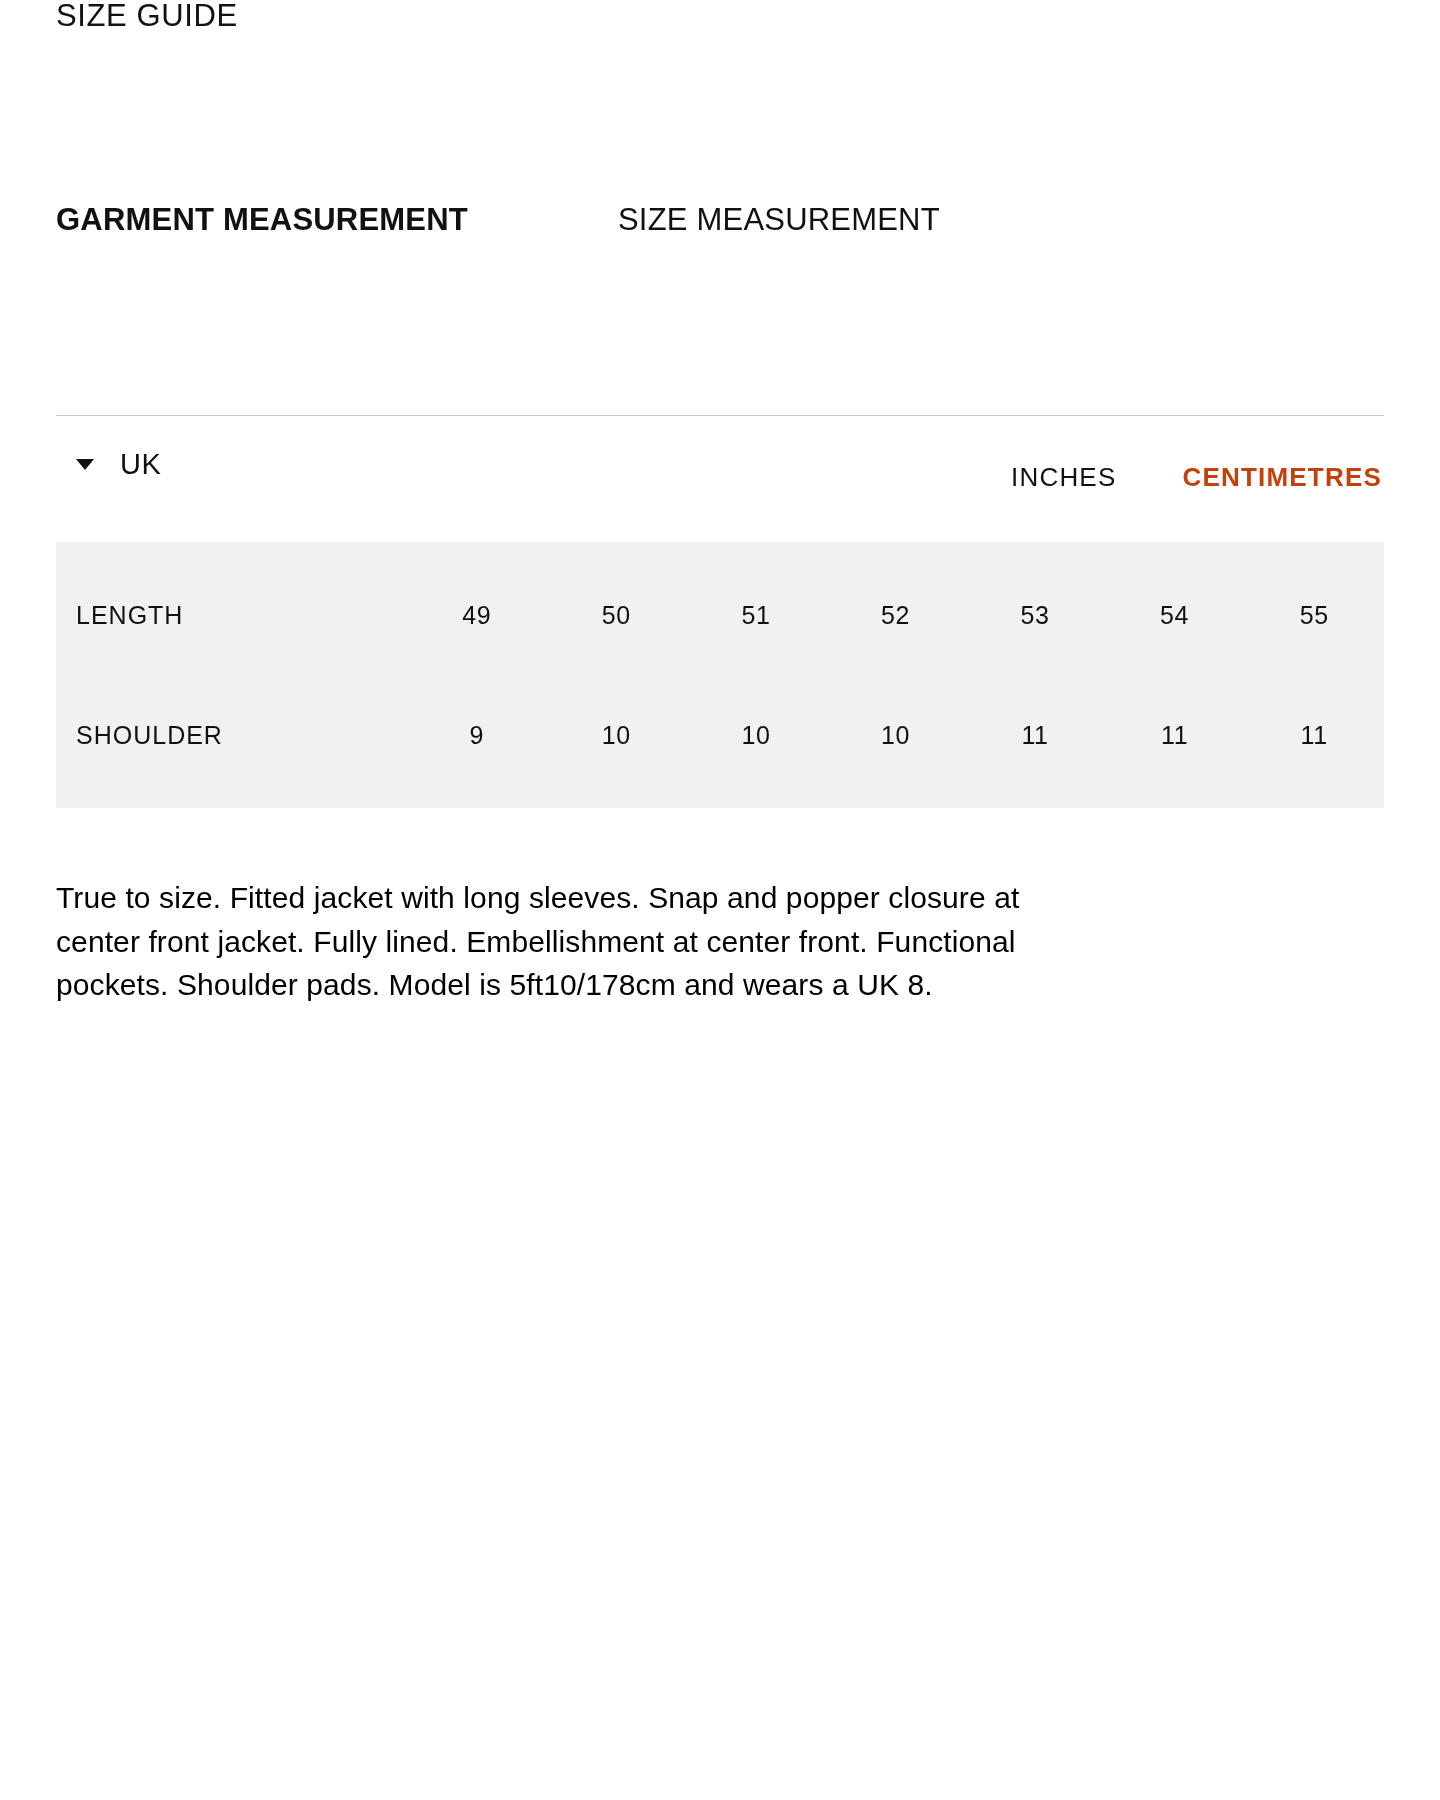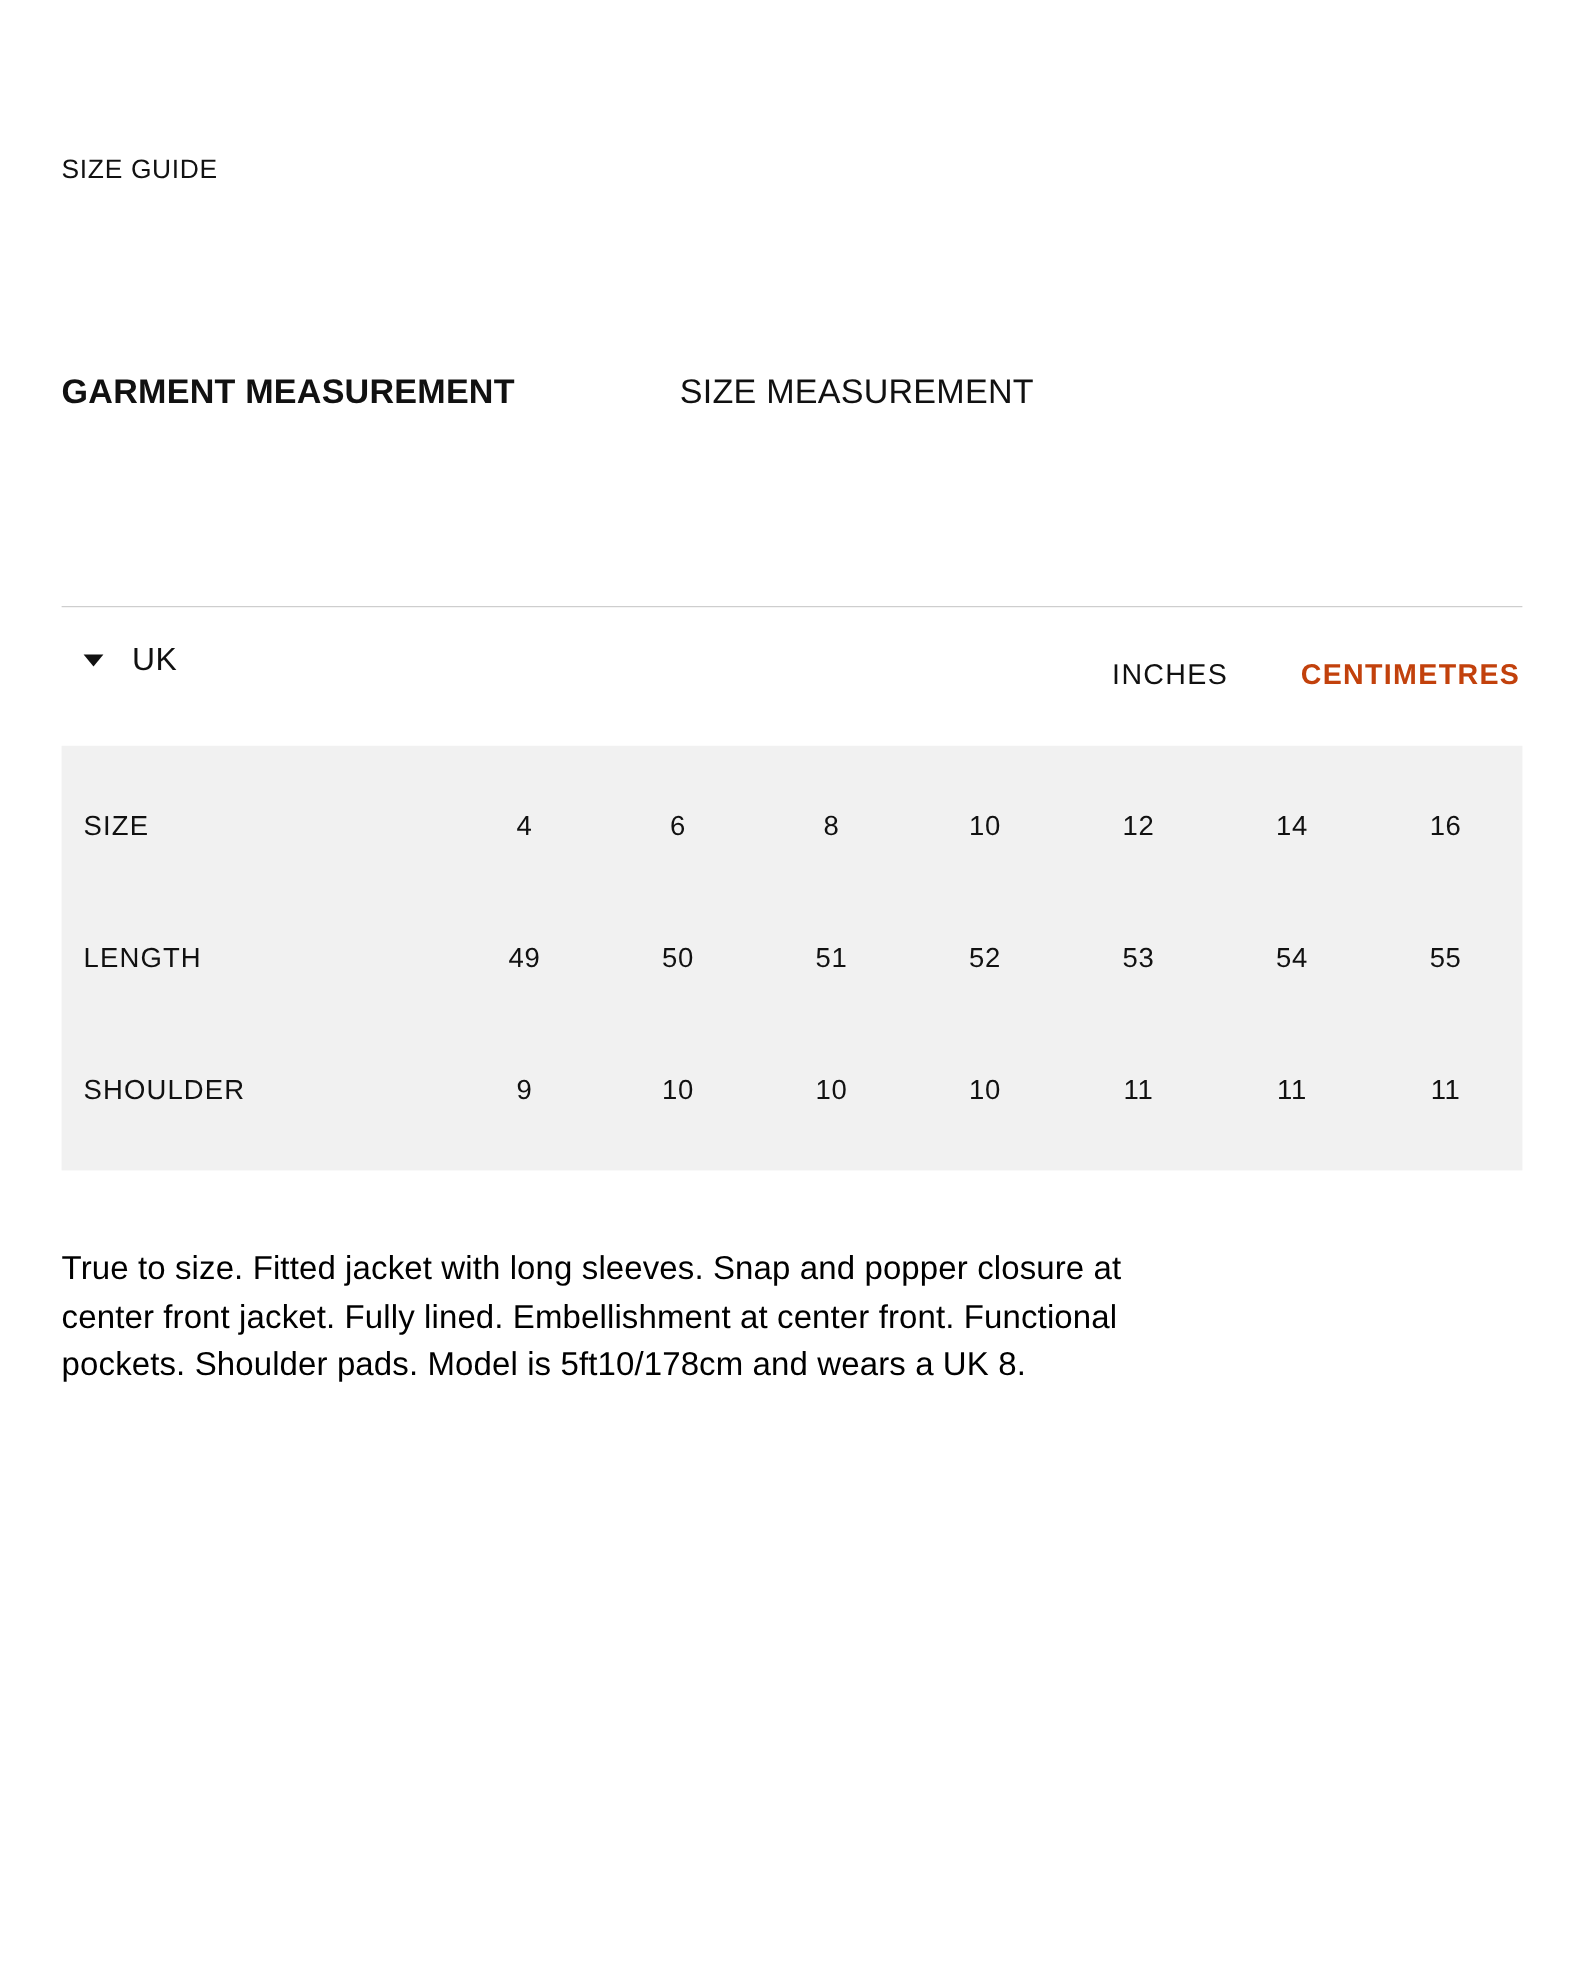--- a/index.html
+++ b/index.html
@@ -17,25 +17,24 @@
     overflow: hidden;
   }
 
   .page {
     box-sizing: border-box;
     padding: 0 56px;
     width: 1440px;
   }
 
   .size-guide-title {
-    font-size: 24px;
+    font-size: 31px;
     letter-spacing: 0.6px;
     font-weight: 400;
     color: #111111;
-    padding-top: 143px;
     line-height: 1;
   }
 
   .tabs {
     display: flex;
     align-items: flex-end;
     margin-top: 173px;
   }
   .tab {
     font-size: 31px;
@@ -167,30 +166,20 @@
     </div>
     <div class="unit-right">
       <span class="unit-inches">INCHES</span>
       <span class="unit-cm">CENTIMETRES</span>
     </div>
   </div>
 
   <div class="table-wrap">
     <table>
       <tbody>
-        <tr>
-          <td class="label">SIZE</td>
-          <td class="val">4</td>
-          <td class="val">6</td>
-          <td class="val">8</td>
-          <td class="val">10</td>
-          <td class="val">12</td>
-          <td class="val">14</td>
-          <td class="val">16</td>
-        </tr>
         <tr>
           <td class="label">LENGTH</td>
           <td class="val">49</td>
           <td class="val">50</td>
           <td class="val">51</td>
           <td class="val">52</td>
           <td class="val">53</td>
           <td class="val">54</td>
           <td class="val">55</td>
         </tr>

